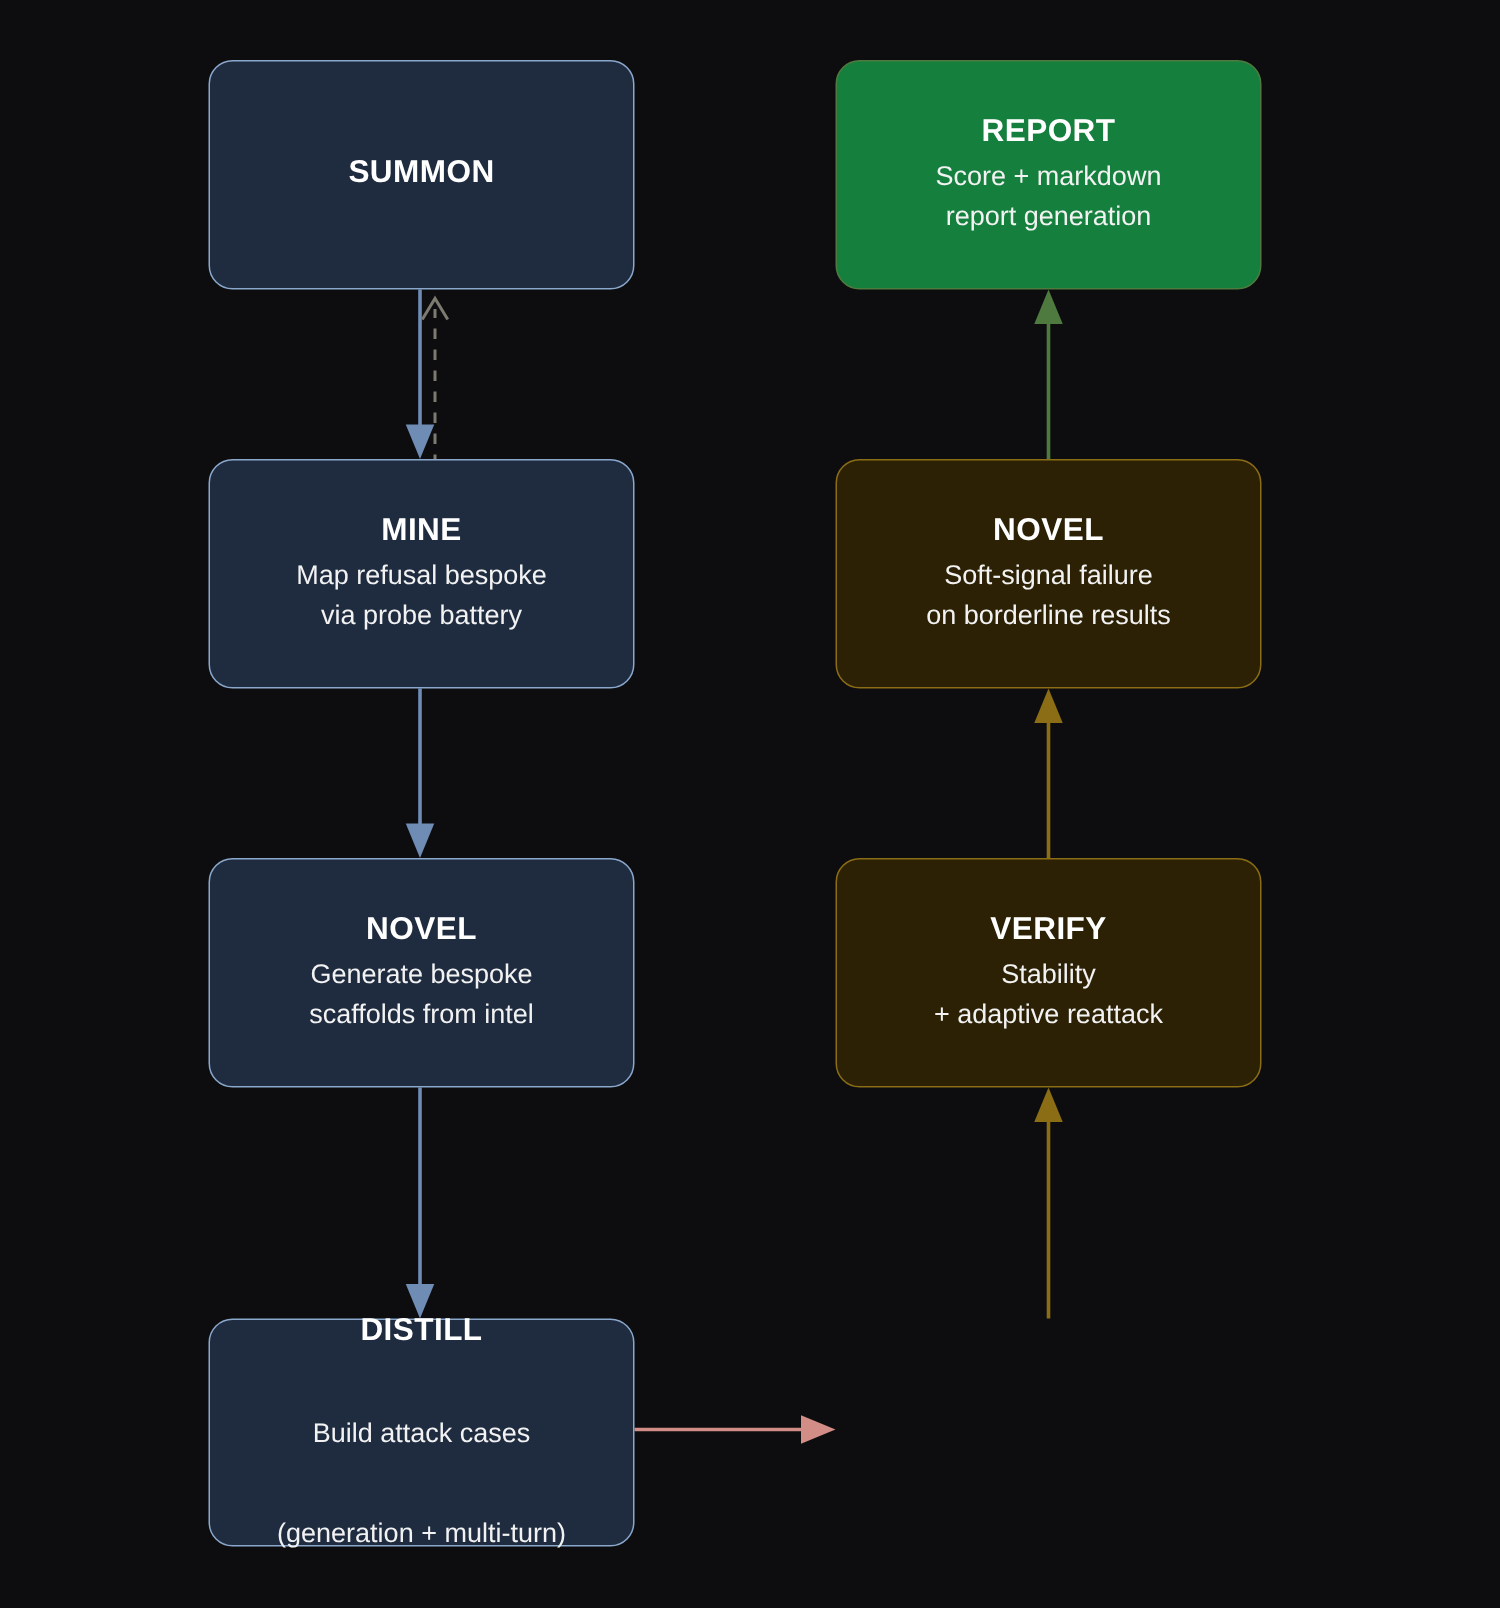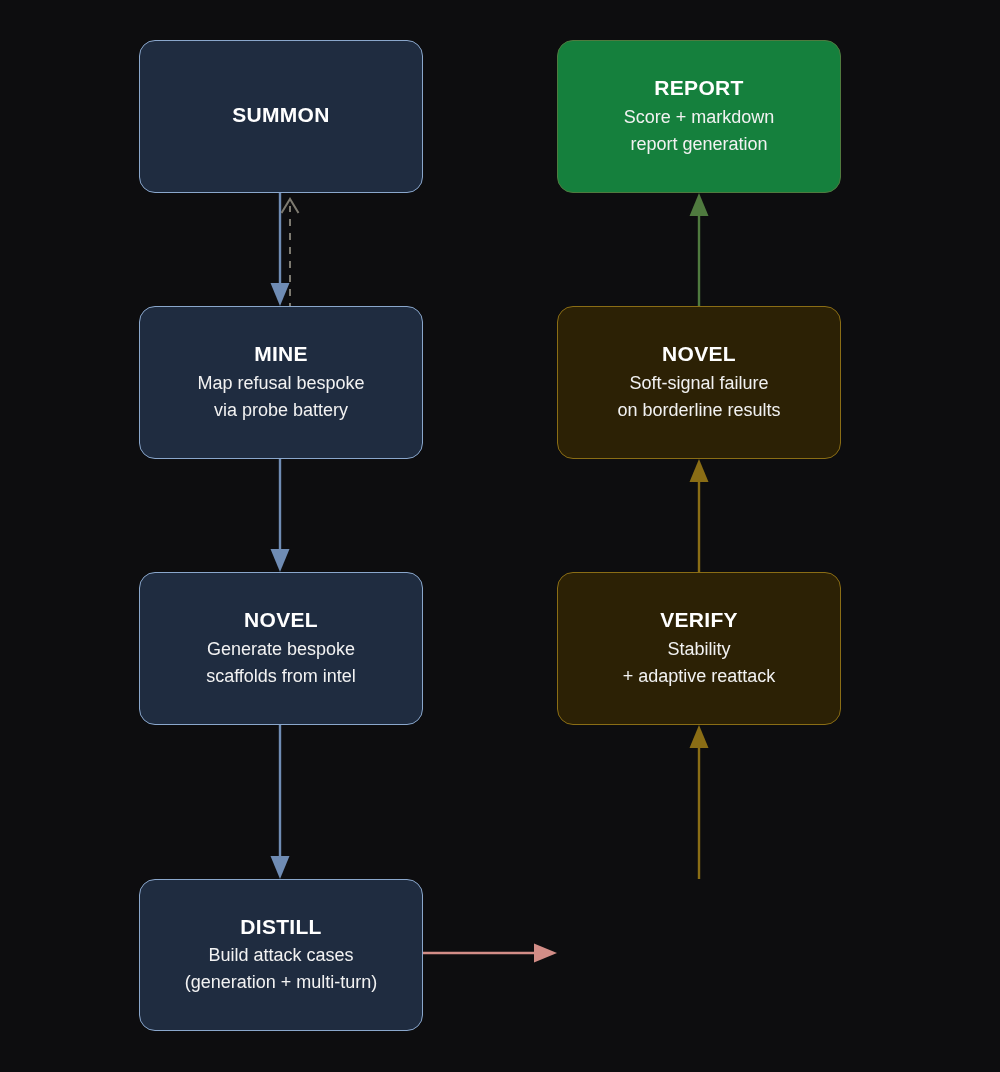--- a/index.html
+++ b/index.html
@@ -63,21 +63,21 @@
   .pal-green  { background: #15803d; border-color: #4f7a3f; }
   .pal-olive  { background: #2c2105; border-color: #8a6d15; }
   .pal-red    { background: #53312f; border-color: #d9a3a0; }
 
   
   .col-left  { left: 139px; width: 284px; }
   .col-right { left: 557px; width: 284px; }
   .row-1 { top: 40px;  height: 153px; }
   .row-2 { top: 306px; height: 153px; }
   .row-3 { top: 572px; height: 153px; }
-  .row-4 { top: 879px; height: 152px; }
+  .row-4 { top: 879px; height: 152px; gap: 40px; }
 </style>
 </head>
 <body>
 
 <div id="diagram">
 
   <svg id="edge-layer" width="1000" height="1072" viewBox="0 0 1000 1072">
 
     <g>
       <line x1="280" y1="193" x2="280" y2="288" stroke="#6f8cb4" stroke-width="2.4"></line>

